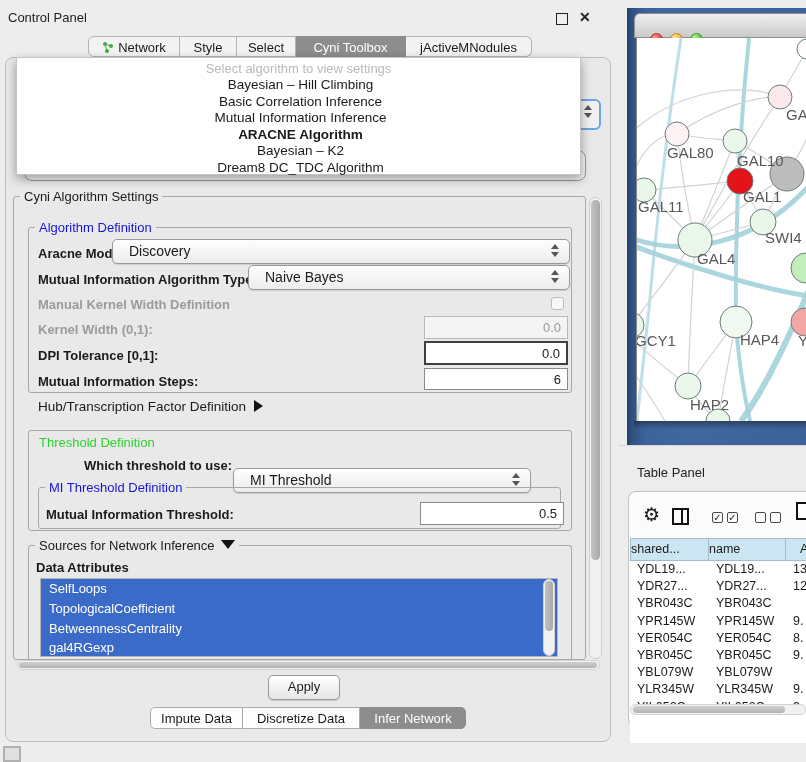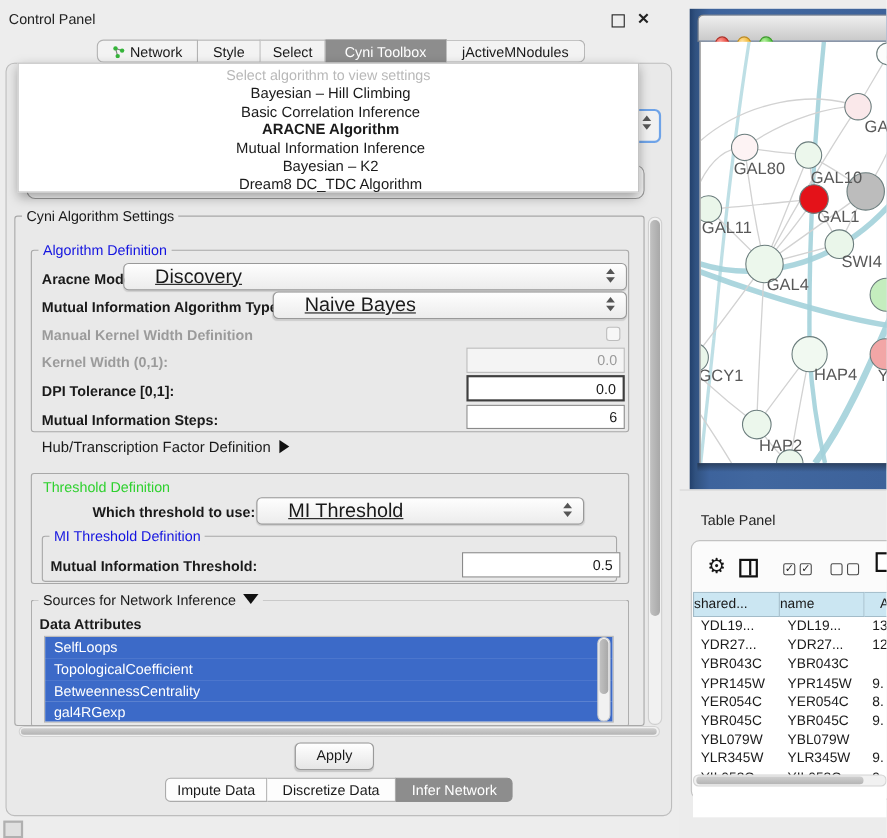--- a/index.html
+++ b/index.html
@@ -31,21 +31,21 @@
             background:#f2f2f2;z-index:5;box-sizing:border-box;font-size:13px;color:#939393;
             line-height:29px;padding-left:20px;}
   
   .grp{border:1px solid #a8a8a8;border-radius:3px;box-sizing:border-box;}
   .grp-label{position:absolute;top:-8px;left:6px;background:#e9e9e9;padding:0 4px;font-size:13px;white-space:nowrap;}
   .blue{color:#1414e0;}
   .green{color:#2fd12f;margin-top:12px;}
   .flabel{font-size:13px;font-weight:bold;white-space:nowrap;}
   .dis{color:#9b9b9b;}
   .combo{border:1px solid #999;border-radius:5px;background:linear-gradient(#fefefe,#ececec);
-         font-size:18px;box-sizing:border-box;line-height:23px;padding-left:28px;box-shadow:0 1px 1px rgba(0,0,0,.12);text-decoration:underline;}
+         font-size:14px;box-sizing:border-box;line-height:23px;padding-left:16px;box-shadow:0 1px 1px rgba(0,0,0,.12);}
   .steppers{position:absolute;right:9px;top:4px;width:9px;}
   .steppers .u{width:0;height:0;border-left:4px solid transparent;border-right:4px solid transparent;
                border-bottom:5px solid #555;margin-bottom:3px;}
   .steppers .d{width:0;height:0;border-left:4px solid transparent;border-right:4px solid transparent;
                border-top:5px solid #555;}
   .tf{background:#fff;border:1px solid #8a8a8a;font-size:13px;text-align:right;
       padding:0 6px;box-sizing:border-box;line-height:21px;font-family:"Liberation Sans",sans-serif;}
   .tf.dis{background:#f4f4f4;color:#9b9b9b;border-color:#b9b9b9;}
   .tf.bold-border{border:2px solid #3f3f3f;}
   .chk{width:13px;height:13px;border:1px solid #bdbdbd;border-radius:3px;background:#f7f7f7;box-sizing:border-box;}
@@ -132,22 +132,22 @@
         <div class="d"></div>
       </div>
   </div>
   <div class="abs bg-combo">gal-filtered sif default node</div>
 
   <div class="abs popup">
     <div class="abs popup-prompt">Select algorithm to view settings</div>
     <div class="abs" style="left:0;top:19px;right:0;text-align:center;" id="dd-items">
         <div class="dd-item">Bayesian – Hill Climbing</div>
         <div class="dd-item">Basic Correlation Inference</div>
+        <div class="dd-item">Mutual Information Inference</div>
         <div class="dd-item bold">ARACNE Algorithm</div>
-        <div class="dd-item">Mutual Information Inference</div>
         <div class="dd-item">Bayesian – K2</div>
         <div class="dd-item">Dream8 DC_TDC Algorithm</div>
       </div>
   </div>
 
   <div class="abs grp" style="left:13px;top:196px;width:573px;height:464px;">
     <span class="grp-label">Cyni Algorithm Settings</span>
   </div>
 
   <div class="abs vscroll" style="left:589px;top:197px;width:13px;height:462px;">
@@ -183,21 +183,21 @@
   <div class="abs tf" style="left:424px;top:368px;width:144px;height:22px;">6</div>
 
   <div class="abs" style="left:38px;top:399px;font-size:13.5px;">
     <span>Hub/Transcription Factor Definition</span><span class="tri-r"></span>
   </div>
 
   <div class="abs grp" style="left:28px;top:430px;width:544px;height:101px;">
     <span class="grp-label green">Threshold Definition</span>
   </div>
   <div class="abs flabel" style="left:84px;top:458px;">Which threshold to use:</div>
-  <div class="abs combo" style="left:233px;top:452px;width:298px;height:25px;">
+  <div class="abs combo" style="left:233px;top:468px;width:298px;height:25px;">
     <span>MI Threshold</span>
     <div class="steppers">
         <div class="u"></div>
         <div class="d"></div>
       </div>
   </div>
   <div class="abs grp" style="left:38px;top:487px;width:523px;height:42px;">
     <span class="grp-label blue">MI Threshold Definition</span>
   </div>
   <div class="abs flabel" style="left:46px;top:507px;">Mutual Information Threshold:</div>

